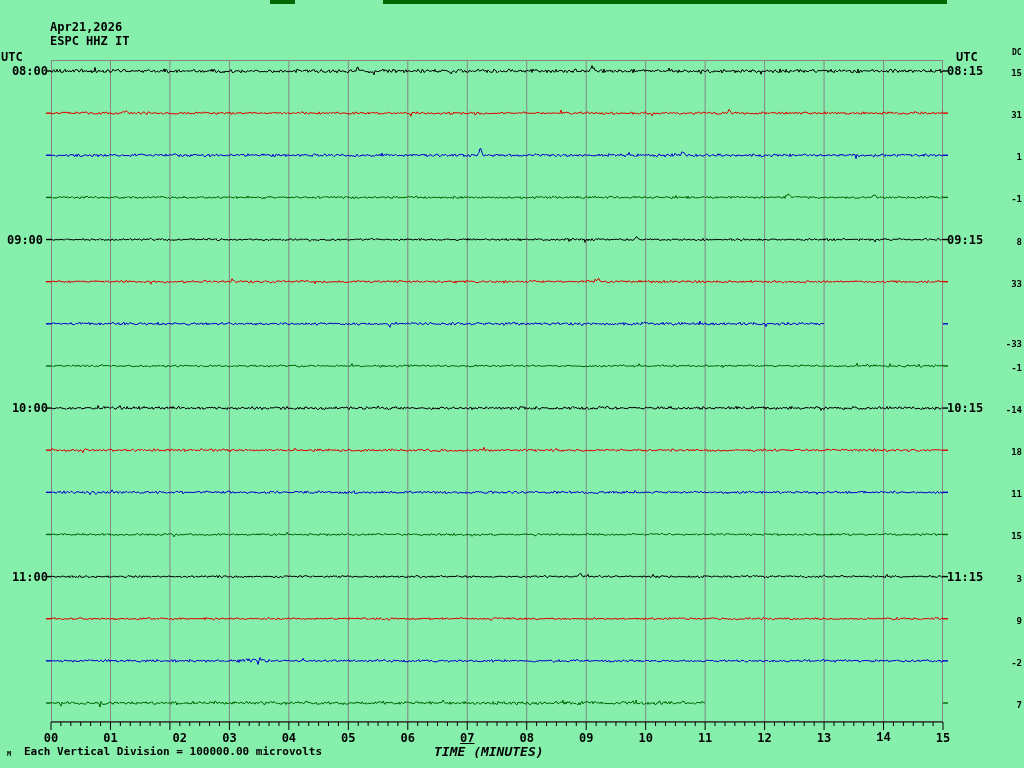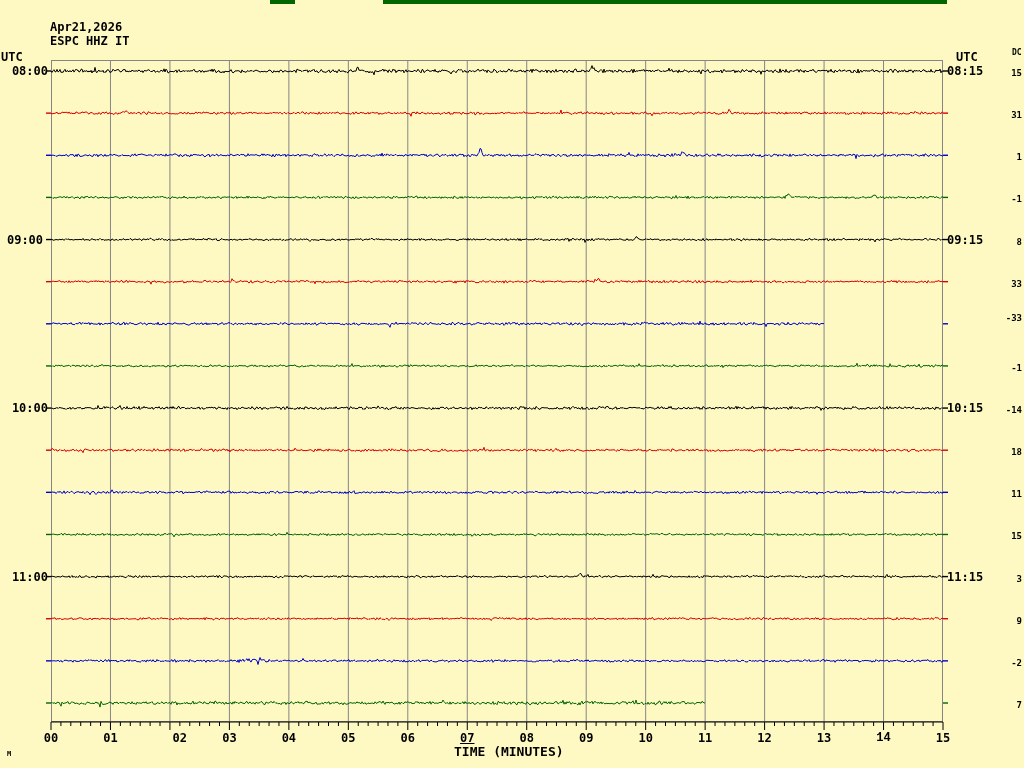--- a/index.html
+++ b/index.html
@@ -1,17 +1,17 @@
 <!DOCTYPE html>
 <html><head>
 <meta charset="utf-8">
 <style>
   html,body{margin:0;padding:0;background:#fff;}
   .screen{
-    position:relative;width:1024px;height:768px;background:#fef9c3;
+    position:relative;width:1024px;height:768px;background:#86efac;
     font-family:"DejaVu Sans Mono","Liberation Mono",monospace;
     overflow:hidden;
   }
   .abs{position:absolute;white-space:nowrap;}
   .topbar{position:absolute;top:0;height:4px;background:#006600;}
   .hdr{font-size:12px;font-weight:bold;color:#000;}
   .hour{font-size:12px;font-weight:bold;color:#000;}
   .hour-left{width:46px;text-align:right;}
   .utc{font-size:12px;font-weight:bold;color:#000;}
   .dchdr{font-size:8px;font-weight:bold;color:#000;padding-left:14px;}
@@ -51,21 +51,21 @@
       <div class="abs hour " style="left: 947px; top: 401.067px;">10:15</div>
       <div class="abs hour " style="left: 947px; top: 569.6px;">11:15</div>
     </div>
   <div id="dc-col">
       <div class="abs dcval" style="left: 988px; top: 68px;">15</div>
       <div class="abs dcval" style="left: 988px; top: 110.133px;">31</div>
       <div class="abs dcval" style="left: 988px; top: 152.267px;">1</div>
       <div class="abs dcval" style="left: 988px; top: 194.4px;">-1</div>
       <div class="abs dcval" style="left: 988px; top: 236.533px;">8</div>
       <div class="abs dcval" style="left: 988px; top: 278.667px;">33</div>
-      <div class="abs dcval" style="left: 988px; top: 313px;">-33</div>
+      <div class="abs dcval" style="left: 988px; top: 339px;">-33</div>
       <div class="abs dcval" style="left: 988px; top: 362.933px;">-1</div>
       <div class="abs dcval" style="left: 988px; top: 405.067px;">-14</div>
       <div class="abs dcval" style="left: 988px; top: 447.2px;">18</div>
       <div class="abs dcval" style="left: 988px; top: 489.333px;">11</div>
       <div class="abs dcval" style="left: 988px; top: 531.467px;">15</div>
       <div class="abs dcval" style="left: 988px; top: 573.6px;">3</div>
       <div class="abs dcval" style="left: 988px; top: 615.733px;">9</div>
       <div class="abs dcval" style="left: 988px; top: 657.867px;">-2</div>
       <div class="abs dcval" style="left: 988px; top: 700px;">7</div>
     </div>
@@ -239,16 +239,17 @@
       <div class="abs xtick" style="left: 450.267px; top: 731px; text-decoration: underline;">07</div>
       <div class="abs xtick" style="left: 509.733px; top: 731px;">08</div>
       <div class="abs xtick" style="left: 569.2px; top: 731px;">09</div>
       <div class="abs xtick" style="left: 628.667px; top: 731px;">10</div>
       <div class="abs xtick" style="left: 688.133px; top: 731px;">11</div>
       <div class="abs xtick" style="left: 747.6px; top: 731px;">12</div>
       <div class="abs xtick" style="left: 807.067px; top: 731px;">13</div>
       <div class="abs xtick" style="left: 866.533px; top: 731px; font-family: Liberation Mono, monospace;">14</div>
       <div class="abs xtick" style="left: 926px; top: 731px;">15</div>
     </div>
-  <div class="abs xtitle" style="left:454px;top:744px;">TIME (MINUTES)</div>
+  <div class="abs xtitle" style="left:434px;top:744px;font-style:italic;">TIME (MINUTES)</div>
 
   <div class="abs wm" style="left:7px;top:750px;">M</div>
+  <div class="abs note" style="left:24px;top:745px;">Each Vertical Division = 100000.00 microvolts</div>
 </div>
 
 </body></html>

